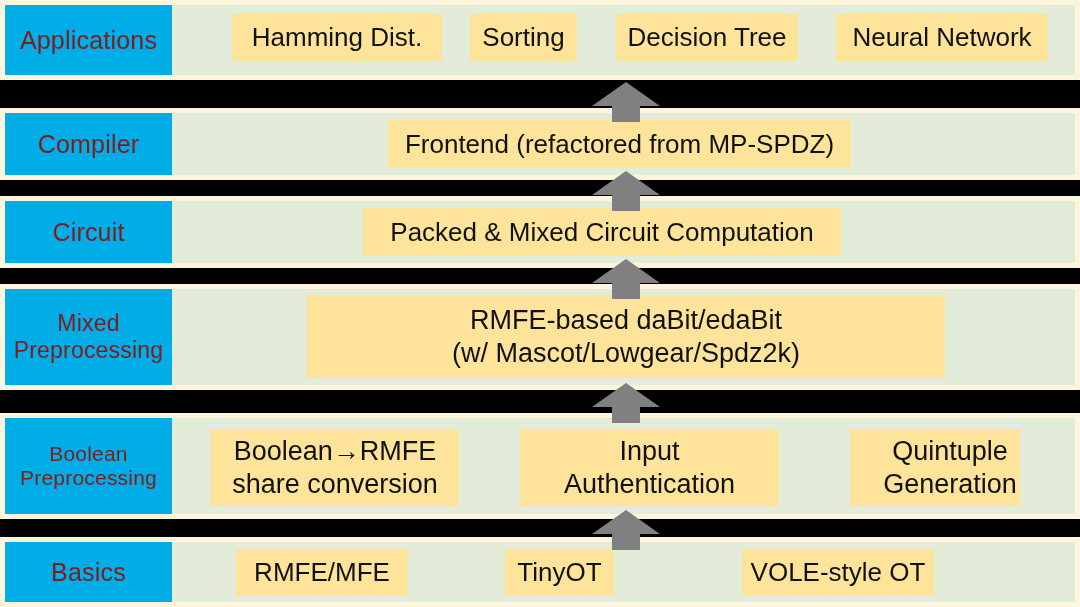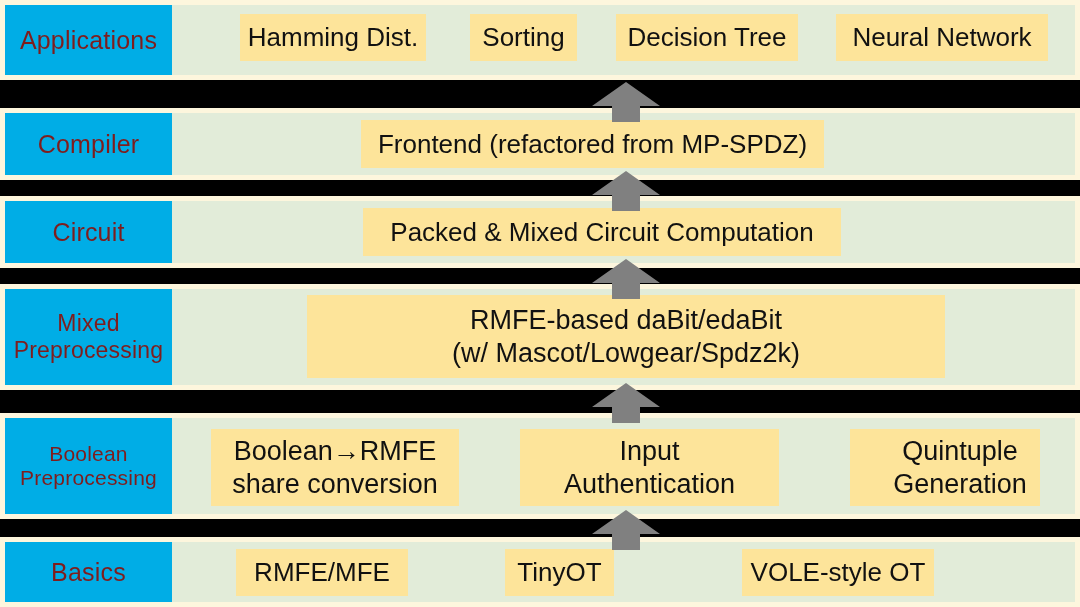--- a/index.html
+++ b/index.html
@@ -86,36 +86,36 @@
   .arrow svg { display: block; }
 </style>
 </head>
 <body>
 
 <div id="diagram">
 
   <div class="layer" style="top:0px; height:80px;">
     <div class="layer-inner"></div>
     <div class="cat">Applications</div>
-    <div class="box" style="left:240px; top:14px; width:186px; height:47px;">Hamming Dist.</div>
+    <div class="box" style="left:232px; top:14px; width:210px; height:47px;">Hamming Dist.</div>
     <div class="box" style="left:616px; top:14px; width:182px; height:47px;">Decision Tree</div>
     <div class="box" style="left:470px; top:14px; width:107px; height:47px;">Sorting</div>
     <div class="box" style="left:836px; top:14px; width:212px; height:47px;">Neural Network</div>
   </div>
 
   <div class="arrow" style="left:590px; top:80px;">
     <svg width="72" height="42" viewBox="0 0 72 42" aria-hidden="true">
       <polygon points="36,2 70,26 50,26 50,42 22,42 22,26 2,26" fill="#808080"></polygon>
     </svg>
   </div>
 
   <div class="layer" style="top:108px; height:72px;">
     <div class="layer-inner"></div>
     <div class="cat">Compiler</div>
-    <div class="box" style="left:361px; top:12px; width:463px; height:48px;">Frontend (refactored from MP-SPDZ)</div>
+    <div class="box" style="left:388px; top:12px; width:463px; height:48px;">Frontend (refactored from MP-SPDZ)</div>
   </div>
 
   <div class="arrow" style="left:590px; top:169px;">
     <svg width="72" height="42" viewBox="0 0 72 42" aria-hidden="true">
       <polygon points="36,2 70,26 50,26 50,42 22,42 22,26 2,26" fill="#808080"></polygon>
     </svg>
   </div>
 
   <div class="layer" style="top:196px; height:72px;">
     <div class="layer-inner"></div>
@@ -164,21 +164,21 @@
         <span>Boolean→RMFE</span><br>
         <span>share conversion</span>
       </span>
     </div>
     <div class="box two-line" style="left:520px; top:16px; width:259px; height:77px;">
       <span>
         <span>Input</span><br>
         <span>Authentication</span>
       </span>
     </div>
-    <div class="box two-line" style="left:850px; top:16px; width:190px; height:77px;padding-left:36px;">
+    <div class="box two-line" style="left:850px; top:16px; width:170px; height:77px;padding-left:36px;">
       <span>
         <span>Quintuple</span><br>
         <span>Generation</span>
       </span>
     </div>
   </div>
 
   <div class="arrow" style="left:590px; top:508px;">
     <svg width="72" height="42" viewBox="0 0 72 42" aria-hidden="true">
       <polygon points="36,2 70,26 50,26 50,42 22,42 22,26 2,26" fill="#808080"></polygon>

